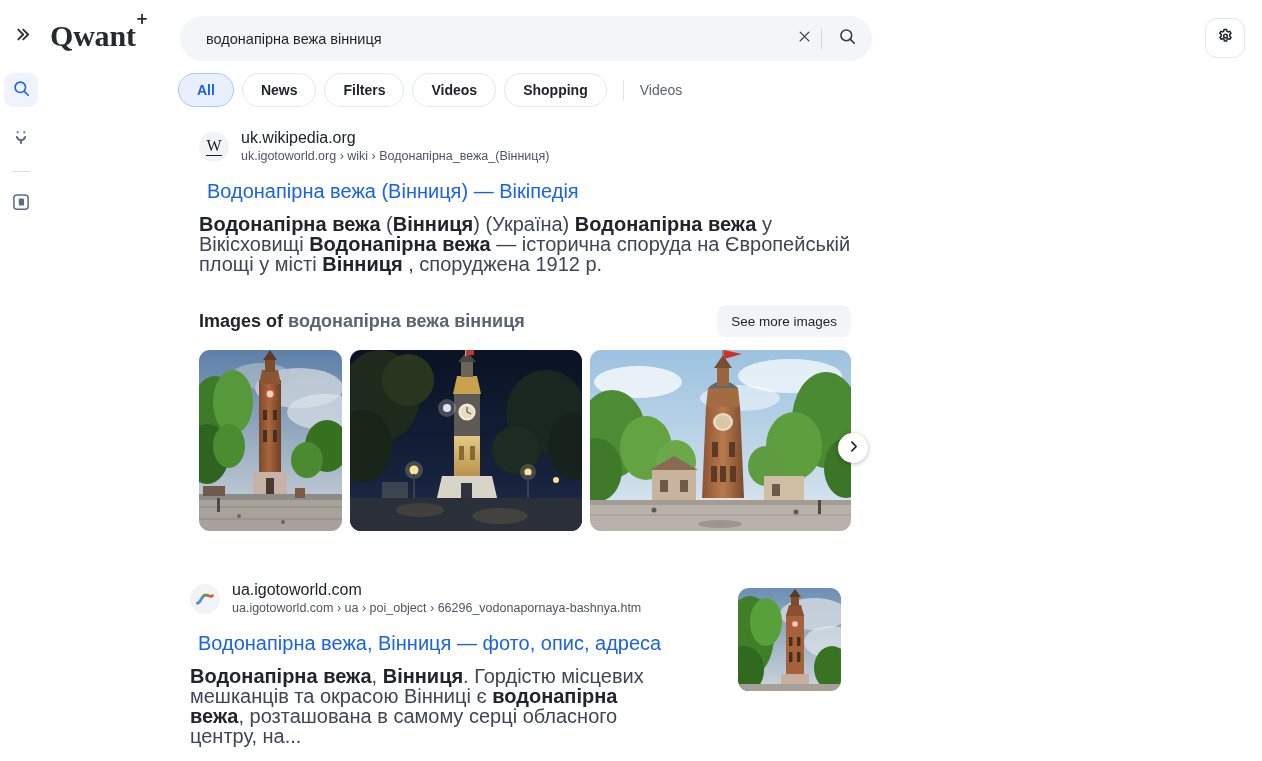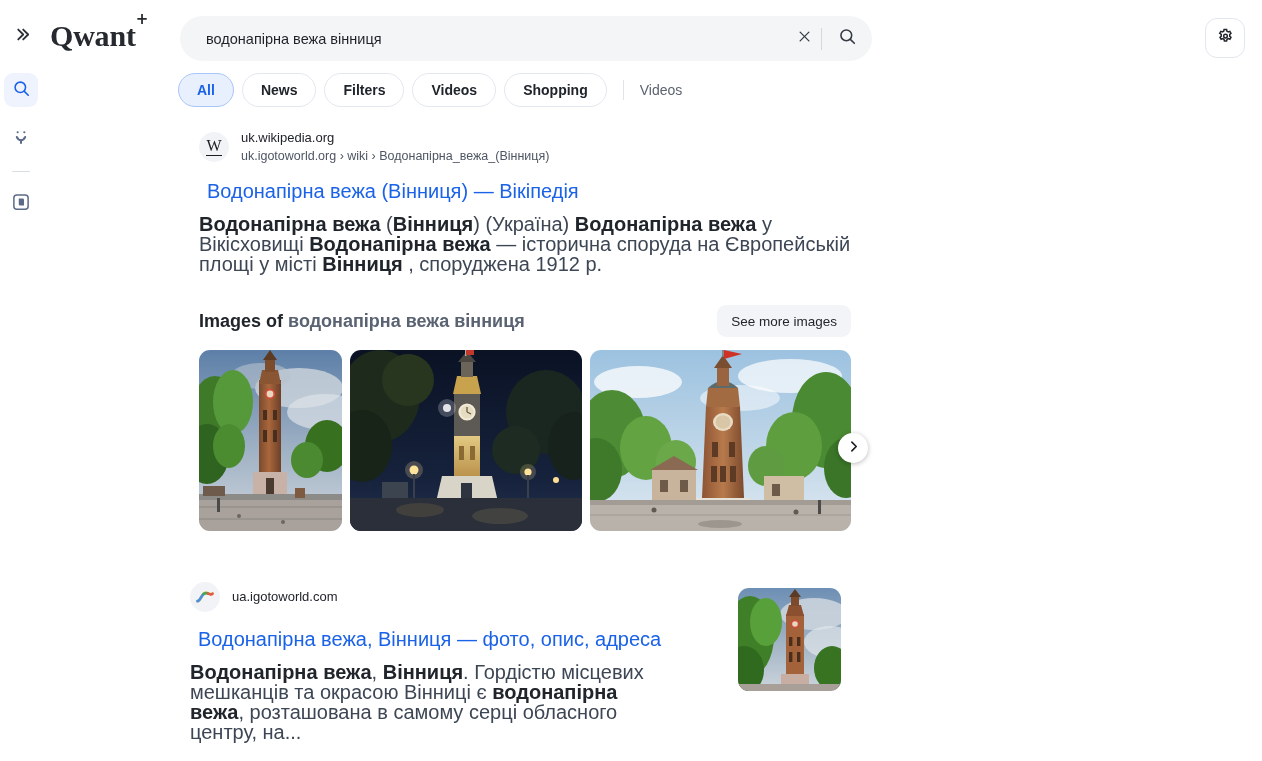--- a/index.html
+++ b/index.html
@@ -132,21 +132,21 @@
     width: 30px; height: 30px; border-radius: 50%;
     background: #f1f3f6;
     display: flex; align-items: center; justify-content: center;
     flex: 0 0 30px;
   }
   .fav-w {
     font-family: "Liberation Serif", serif;
     font-size: 16px; color: #1c1d1f; line-height: 1;
     border-bottom: 1.5px solid #1c1d1f; padding-bottom: 1px;
   }
-  .res-site { font-size: 13px; color: #20242b; line-height: 16px; }
+  .res-site { font-size: 16px; color: #20242b; line-height: 16px; }
   .res-url { font-size: 12.5px; color: #4e5663; line-height: 16px; margin-top: 2px; }
   .res-title {
     margin-top: 14px;
     font-size: 20px; color: #1a62e8; cursor: pointer;
     line-height: 26px;
     margin-left: 8px;
   }
   .res-snippet {
     margin-top: 10px;
     font-size: 20px; color: #3d4654; line-height: 20px;
@@ -519,20 +519,21 @@
       <div class="favicon">
         <svg width="20" height="20" viewBox="0 0 24 24" fill="none">
           <path d="M3 17 C7 17 8 7 13 7 C17 7 19 10 21 8" stroke="#f2c230" stroke-width="3.2" stroke-linecap="round"></path>
           <path d="M3 17 C6 17 7 11 10 8.6" stroke="#4a90e2" stroke-width="3.2" stroke-linecap="round"></path>
           <path d="M10.5 8.2 C12 7.2 13.6 7.1 15 7.6" stroke="#3faa52" stroke-width="3.2" stroke-linecap="round"></path>
           <path d="M15.5 7.8 C17.6 8.8 19 9.6 21 8" stroke="#e2574c" stroke-width="3.2" stroke-linecap="round"></path>
         </svg>
       </div>
       <div>
         <div class="res-site">ua.igotoworld.com</div>
+        <div class="res-url">ua.igotoworld.com › ua › poi_object › 66296_vodonapornaya-bashnya.htm</div>
       </div>
     </div>
     <div class="res-title">Водонапірна вежа, Вінниця — фото, опис, адреса</div>
     <div class="res-snippet" style="width:480px"><b>Водонапірна вежа</b><span>, </span><b>Вінниця</b><span>. Гордістю місцевих мешканців та окрасою Вінниці є </span><b>водонапірна вежа</b><span>, розташована в самому серці обласного центру, на...</span></div>
 
     <div id="res2-thumb">
       <svg width="103" height="103" viewBox="0 0 103 103">
         <defs>
           <linearGradient id="sky4" x1="0" y1="0" x2="0" y2="1">
             <stop offset="0%" stop-color="#6d8fb4"></stop>

